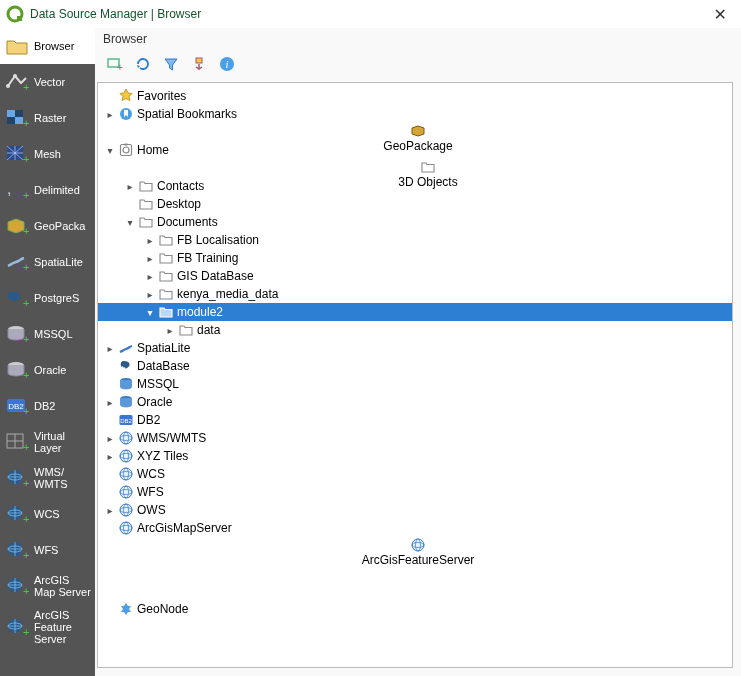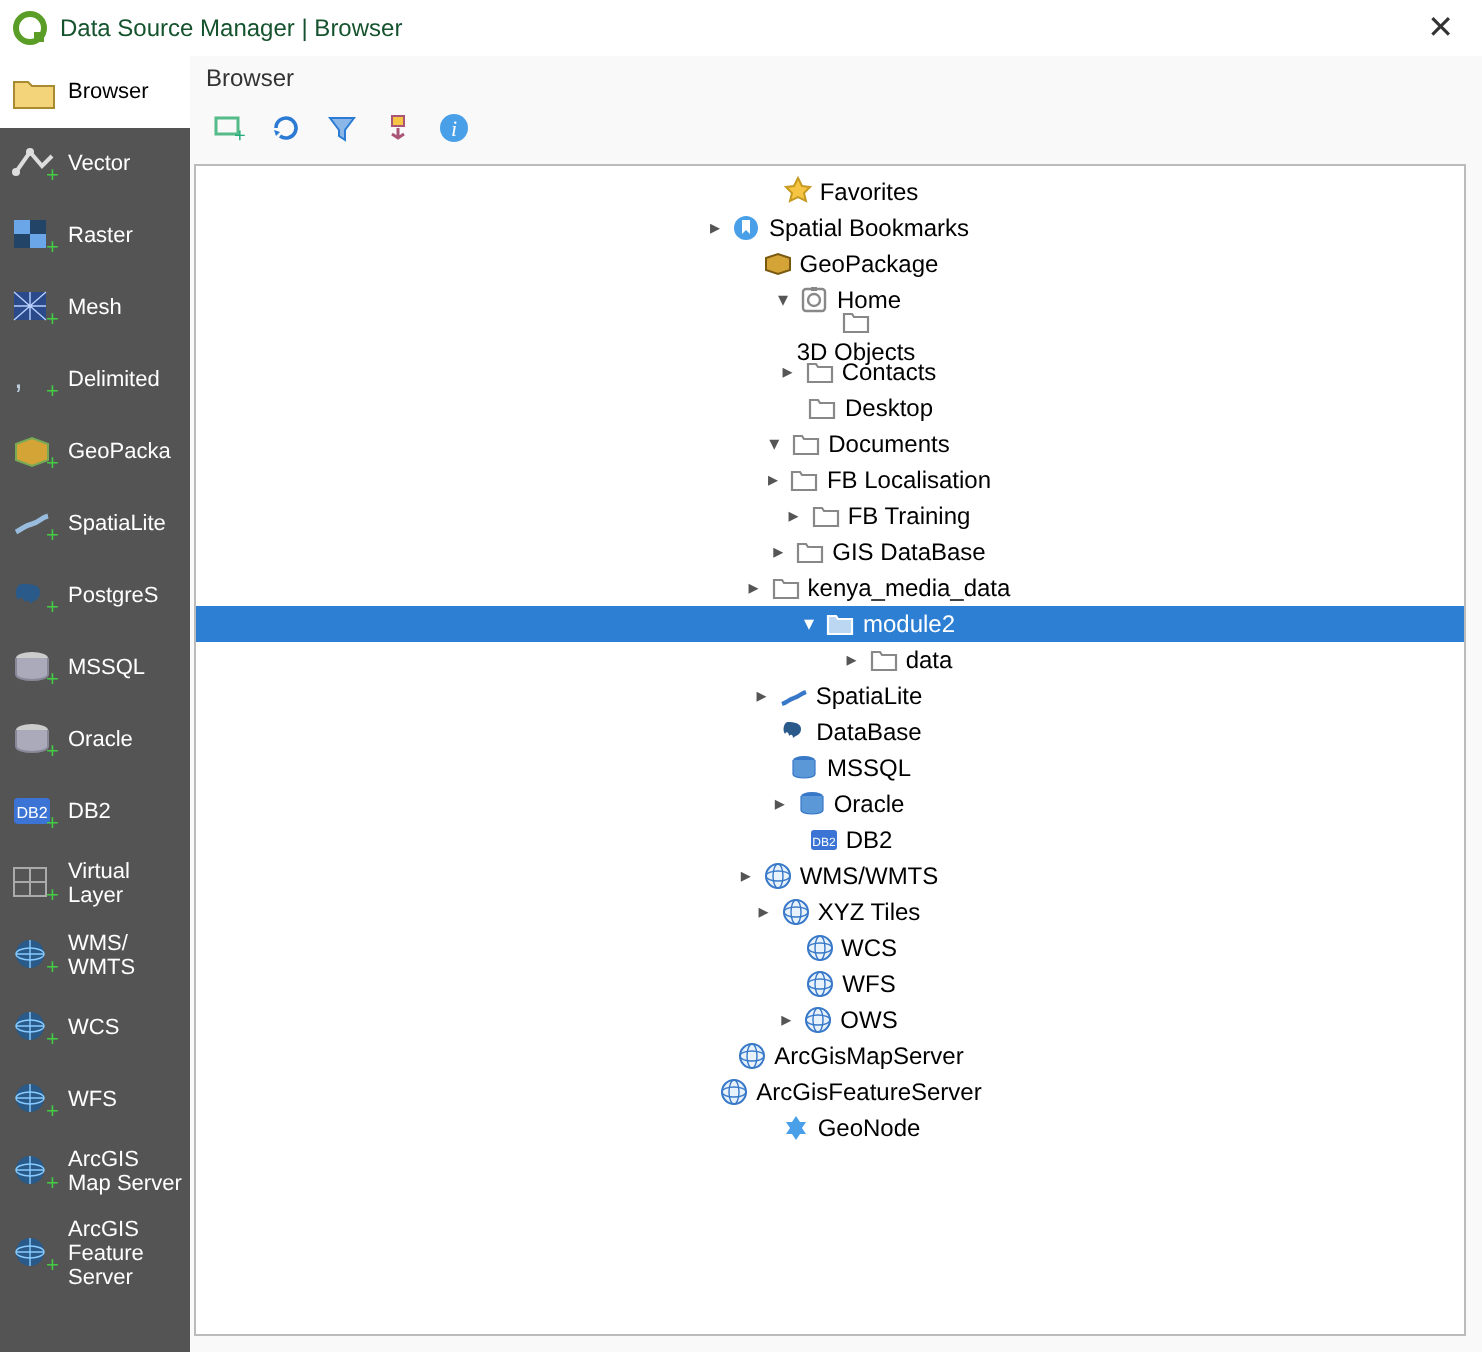--- a/index.html
+++ b/index.html
@@ -97,21 +97,20 @@
 }
 .tree {
   padding: 4px 0;
 }
 .node {
   display: flex;
   align-items: center;
   height: 18px;
   white-space: nowrap;
   cursor: default;
-  justify-content: center;
 }
 .node.selected {
   background: #2d7fd3;
   color: #fff;
 }
 .arrow {
   width: 12px;
   text-align: center;
   color: #555;
   font-size: 10px;
@@ -363,21 +362,21 @@
           <div class="node" style="padding-left: 6px;">
             <span class="arrow">▸</span>
             <span class="nicon">
               <svg width="16" height="16">
                 <circle cx="8" cy="8" r="6" fill="#4aa0e8"></circle>
                 <path d="M6 4h4v7l-2-2-2 2z" fill="#fff"></path>
               </svg>
             </span>
             <span class="nlabel">Spatial Bookmarks</span>
           </div>
-          <div class="node" style="padding-left: 6px;">
+          <div class="node" style="padding-left: 6px; flex-direction: column;">
             <span class="arrow"></span>
             <span class="nicon">
               <svg width="16" height="16">
                 <path d="M2 5l6-2 6 2v6l-6 2-6-2z" fill="#d4a437" stroke="#7a5a10"></path>
               </svg>
             </span>
             <span class="nlabel">GeoPackage</span>
           </div>
           <div class="node" style="padding-left: 6px;">
             <span class="arrow">▾</span>
@@ -587,32 +586,32 @@
             <span class="arrow"></span>
             <span class="nicon">
               <svg width="16" height="16">
                 <circle cx="8" cy="8" r="6" fill="#e8f2fb" stroke="#3878c8"></circle>
                 <ellipse cx="8" cy="8" rx="6" ry="2.5" fill="none" stroke="#3878c8" stroke-width="0.7"></ellipse>
                 <ellipse cx="8" cy="8" rx="2.5" ry="6" fill="none" stroke="#3878c8" stroke-width="0.7"></ellipse>
               </svg>
             </span>
             <span class="nlabel">ArcGisMapServer</span>
           </div>
-          <div class="node" style="padding-left: 6px;">
+          <div class="node" style="padding-left: 6px; flex-direction: column;">
             <span class="arrow"></span>
             <span class="nicon">
               <svg width="16" height="16">
                 <circle cx="8" cy="8" r="6" fill="#e8f2fb" stroke="#3878c8"></circle>
                 <ellipse cx="8" cy="8" rx="6" ry="2.5" fill="none" stroke="#3878c8" stroke-width="0.7"></ellipse>
                 <ellipse cx="8" cy="8" rx="2.5" ry="6" fill="none" stroke="#3878c8" stroke-width="0.7"></ellipse>
               </svg>
             </span>
             <span class="nlabel">ArcGisFeatureServer</span>
           </div>
-          <div class="node" style="padding-left: 6px;">
+          <div class="node" style="padding-left: 6px; margin-top: 45px;">
             <span class="arrow"></span>
             <span class="nicon">
               <svg width="16" height="16">
                 <path d="M8 2l2 3h3l-2 3 2 3h-3l-2 3-2-3H3l2-3-2-3h3z" fill="#4aa0e8"></path>
               </svg>
             </span>
             <span class="nlabel">GeoNode</span>
           </div>
         </div>
     </div>

